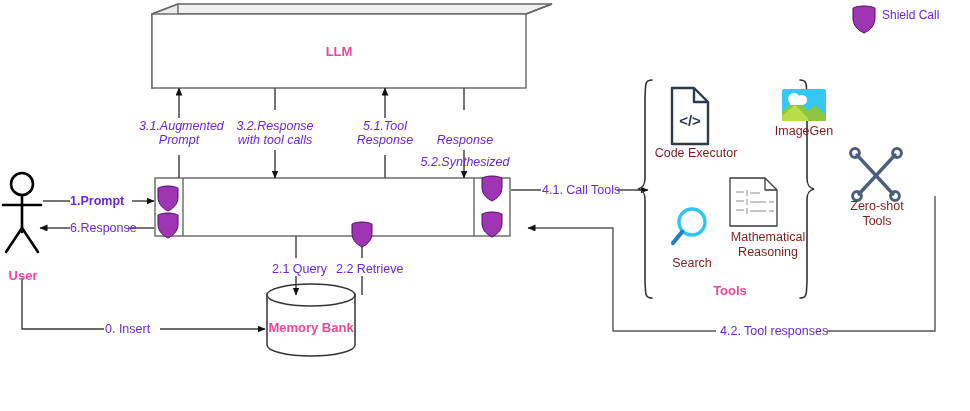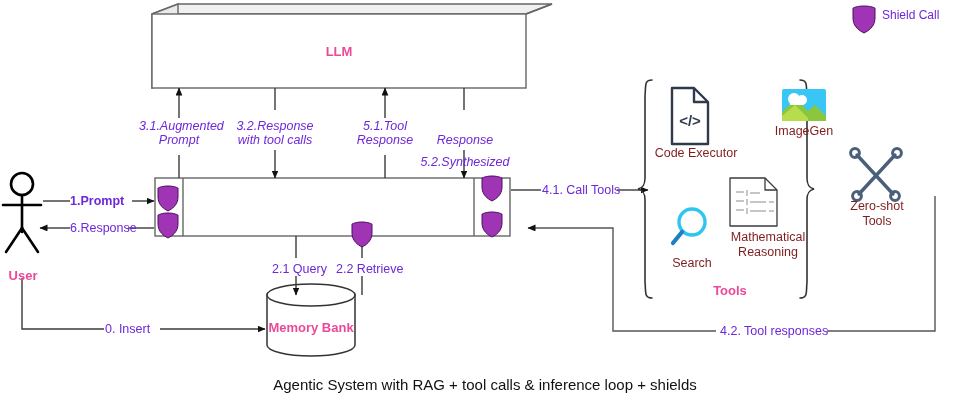--- a/index.html
+++ b/index.html
@@ -228,15 +228,14 @@
   <div class="toolLbl" style="left:836px;top:199px;width:82px;">Zero-shot</div>
   <div class="toolLbl" style="left:836px;top:214px;width:82px;">Tools</div>
 
   <div class="toolLbl" style="left:660px;top:256px;width:64px;">Search</div>
 
   <div class="toolLbl" style="left:713px;top:230px;width:110px;">Mathematical</div>
   <div class="toolLbl" style="left:713px;top:245px;width:110px;">Reasoning</div>
 
   <div class="lbl" style="left:882px;top:8px;font-size:12px;">Shield Call</div>
 
-  <div class="caption" style="left:0;top:376px;width:970px;text-align:center;">Agentic System with RAG + tool calls &amp; inference loop + shields</div>
 
 </div>
 
 </body></html>

